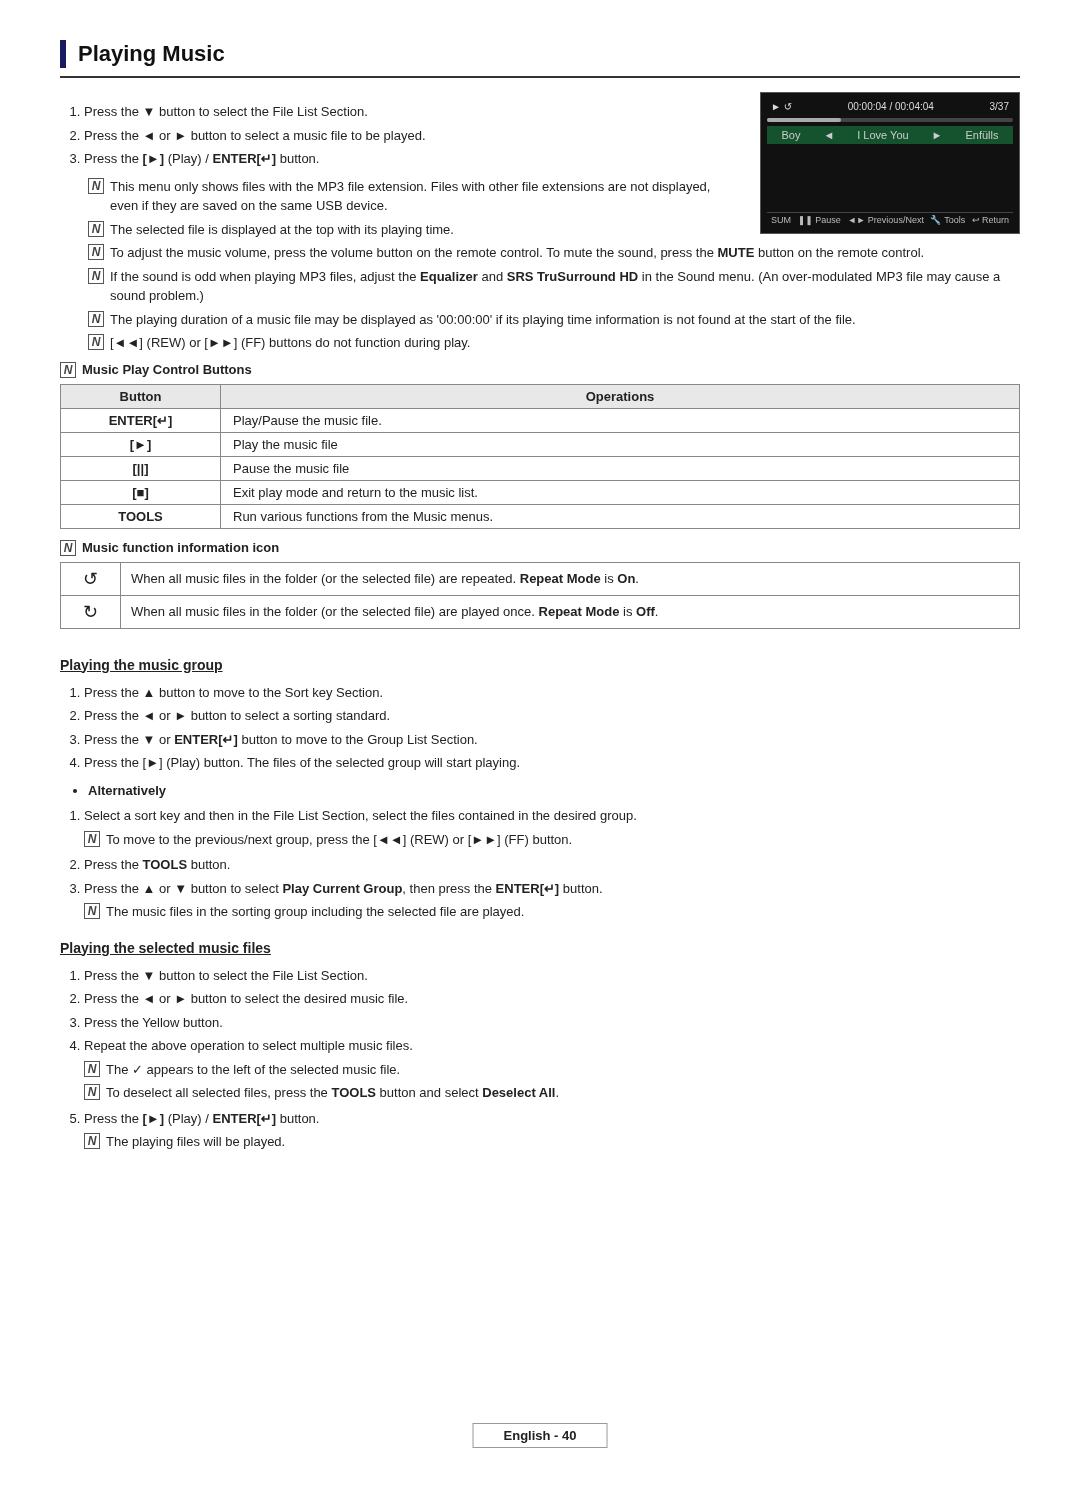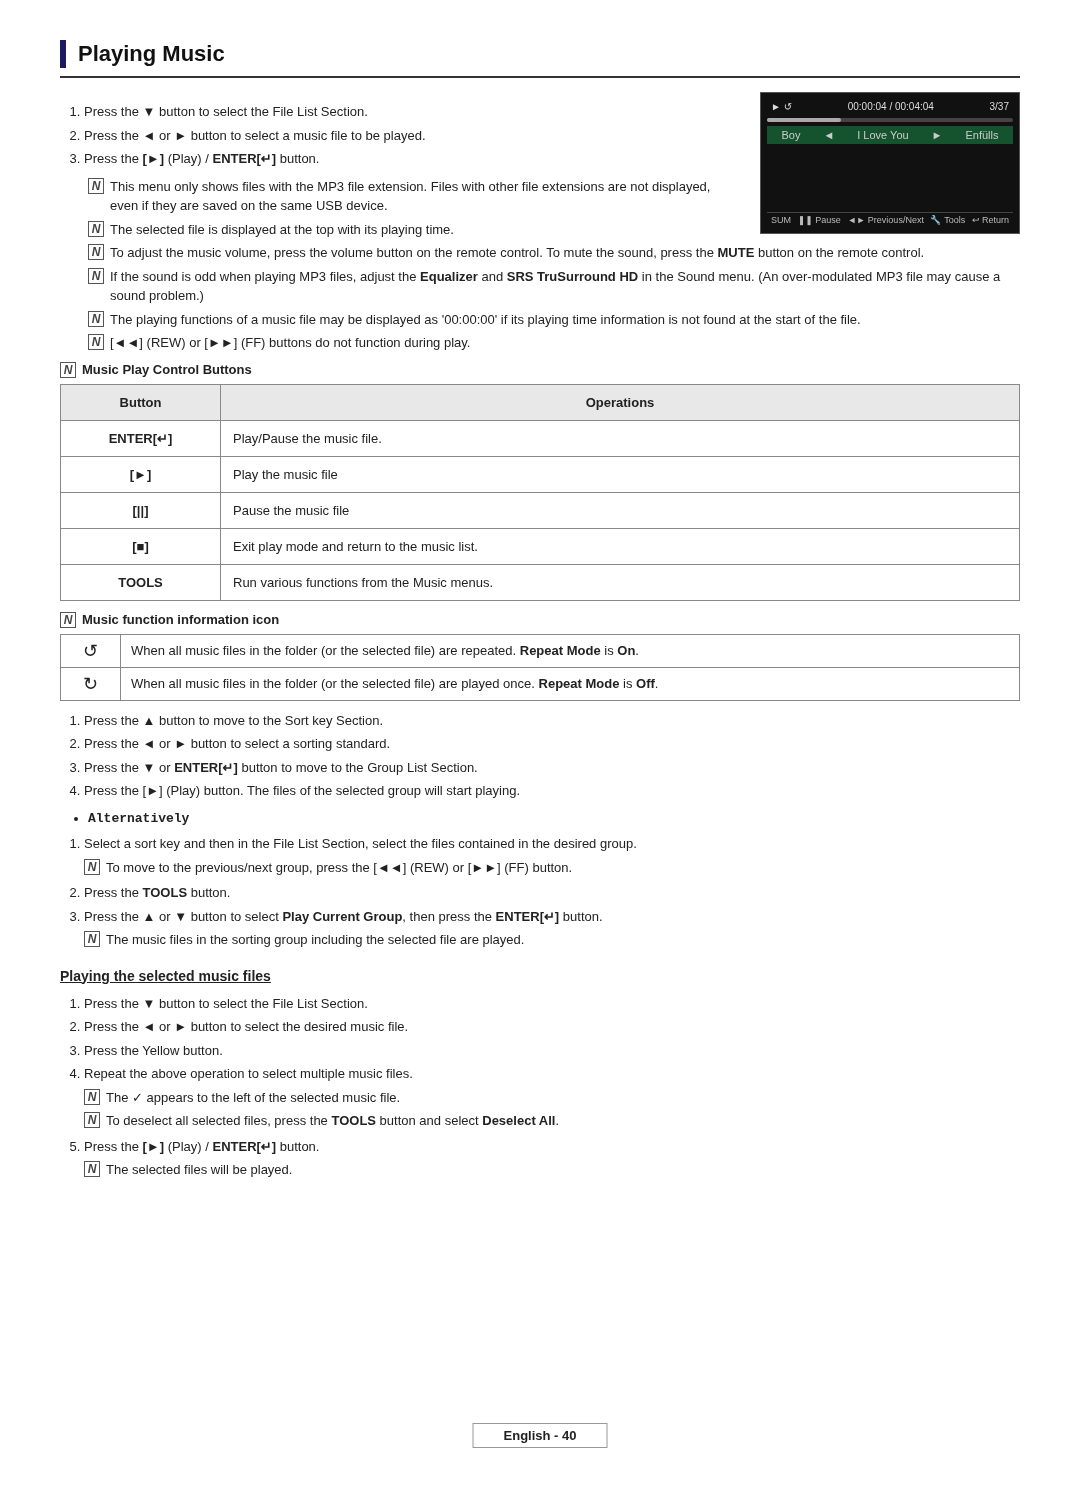--- a/index.html
+++ b/index.html
@@ -87,21 +87,21 @@
 
     
     .ctrl-table {
       width: 100%;
       border-collapse: collapse;
       margin-top: 6px;
       margin-bottom: 10px;
     }
     .ctrl-table th, .ctrl-table td {
       border: 1px solid #888;
-      padding: 10px 12px;
+      padding: 4px 12px;
       font-size: 13px;
       vertical-align: middle;
     }
     .ctrl-table th {
       background: #e8e8e8;
       font-weight: bold;
       text-align: center;
     }
     .ctrl-table td:first-child {
       text-align: center;
@@ -185,21 +185,20 @@
 
     
     .bullet-list {
       list-style: disc;
       margin-left: 28px;
       margin-bottom: 6px;
     }
     .bullet-list li {
       margin-bottom: 4px;
       line-height: 1.5;
-      font-family: Liberation Mono, monospace;
     }
 
     
     .sub-note-label {
       font-size: 13px;
       font-weight: bold;
       display: flex;
       align-items: center;
       margin-bottom: 4px;
       margin-top: 8px;
@@ -280,21 +279,21 @@
     <div class="note-item">
       <span class="note-icon">N</span>
       <span class="note-text">To adjust the music volume, press the volume button on the remote control. To mute the sound, press the <span class="bold">MUTE</span> button on the remote control.</span>
     </div>
     <div class="note-item">
       <span class="note-icon">N</span>
       <span class="note-text">If the sound is odd when playing MP3 files, adjust the <span class="bold">Equalizer</span> and <span class="bold">SRS TruSurround HD</span> in the Sound menu. (An over-modulated MP3 file may cause a sound problem.)</span>
     </div>
     <div class="note-item">
       <span class="note-icon">N</span>
-      <span class="note-text">The playing functions of a music file may be displayed as '00:00:00' if its playing time information is not found at the start of the file.</span>
+      <span class="note-text">The playing duration of a music file may be displayed as '00:00:00' if its playing time information is not found at the start of the file.</span>
     </div>
     <div class="note-item">
       <span class="note-icon">N</span>
       <span class="note-text">[◄◄] (REW) or [►►] (FF) buttons do not function during play.</span>
     </div>
   </div>
 
   <div class="sub-note-label">
     <span class="note-icon" style="margin-right:6px;">N</span>
     <span>Music Play Control Buttons</span>
@@ -345,20 +344,21 @@
       <tr>
         <td style="font-size:18px;">↻</td>
         <td>When all music files in the folder (or the selected file) are played once. <span class="bold">Repeat Mode</span> is <span class="bold">Off</span>.</td>
       </tr>
     </tbody>
   </table>
 
 </div>
 
 <div>
+  <div class="section-title">Playing the music group</div>
 
   <ol class="main-list">
     <li>Press the ▲ button to move to the Sort key Section.</li>
     <li>Press the ◄ or ► button to select a sorting standard.</li>
     <li>Press the ▼ or <span class="bold">ENTER[↵]</span> button to move to the Group List Section.</li>
     <li>Press the [►] (Play) button. The files of the selected group will start playing.</li>
   </ol>
 
   <ul class="bullet-list">
     <li><span class="bold">Alternatively</span></li>
@@ -401,21 +401,21 @@
         <div class="note-item">
           <span class="note-icon">N</span>
           <span class="note-text">To deselect all selected files, press the <span class="bold">TOOLS</span> button and select <span class="bold">Deselect All</span>.</span>
         </div>
       </div>
     </li>
     <li>Press the <span class="bold">[►]</span> (Play) / <span class="bold">ENTER[↵]</span> button.
       <div class="notes" style="margin-left:0; margin-top:4px;">
         <div class="note-item">
           <span class="note-icon">N</span>
-          <span class="note-text">The selected files will be played.</span>
+          <span class="note-text">The playing files will be played.</span>
         </div>
       </div>
     </li>
   </ol>
 </div>
 
 <div style="text-align:center; margin-top:60px;">
   <span class="footer">English - 40</span>
 </div>
 

